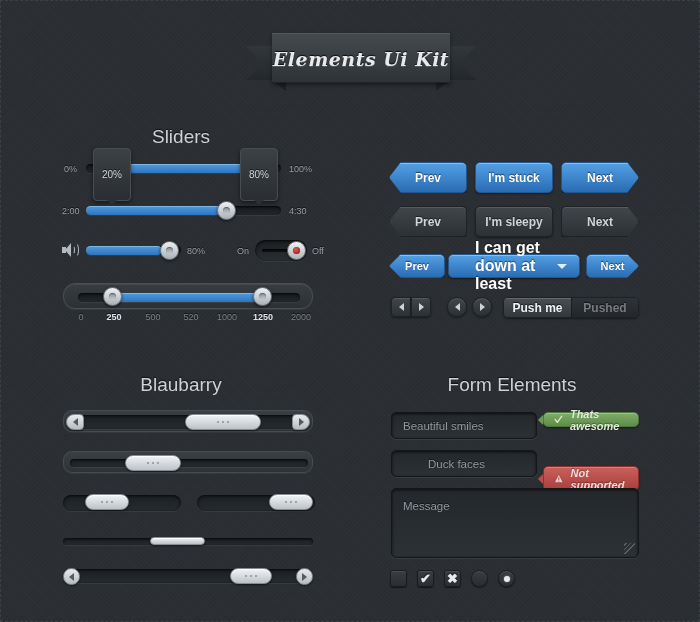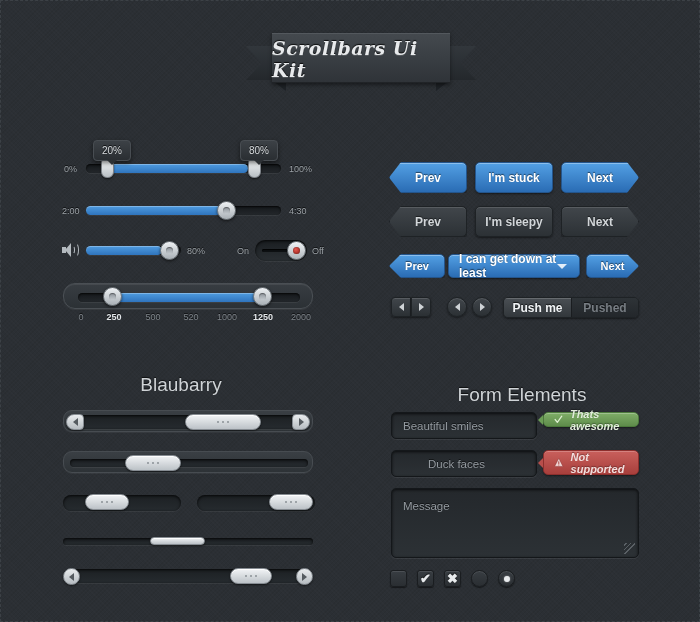--- a/index.html
+++ b/index.html
@@ -96,26 +96,27 @@
   .handle-round::after {
     content: ""; position: absolute;
     left: 50%; top: 50%; width: 7px; height: 7px;
     margin: -3.5px 0 0 -3.5px; border-radius: 50%;
     background: linear-gradient(#8d9399, #c3c9ce);
     box-shadow: inset 0 1px 1px rgba(0,0,0,.4);
   }
 
   
   .tip {
-    position: absolute; padding: 4px 8px; border-radius: 4px;
+    position: absolute; padding: 20px 8px; border-radius: 4px;
     background: linear-gradient(#3c4146, #2a2e32);
     border: 1px solid #484d52;
     font-size: 10px; color: #d6dadd;
     text-shadow: 0 -1px 0 rgba(0,0,0,.8);
     box-shadow: 0 2px 4px rgba(0,0,0,.5);
+    margin-top: 8px;
   }
   .tip::after {
     content: ""; position: absolute; left: 50%; bottom: -5px;
     margin-left: -5px; border: 5px solid transparent;
     border-top-color: #2c3034; border-bottom: 0;
   }
 
   
   .spk { position: absolute; width: 16px; height: 14px; }
   .spk .body {
@@ -197,23 +198,23 @@
     border-radius: 5px;
     clip-path: polygon(0 0, calc(100% - 12px) 0, 100% 50%, calc(100% - 12px) 100%, 0 100%);
   }
 
   .select {
     position: absolute; border-radius: 5px;
     background: linear-gradient(#53a0e4, #2a6cb4);
     border: 1px solid #24558c;
     box-shadow: inset 0 1px 0 rgba(255,255,255,.33), 0 1px 2px rgba(0,0,0,.5);
     display: flex; align-items: center;
-    font-size: 12px; font-weight: bold; color: #fff;
+    font-size: 16px; font-weight: bold; color: #fff;
     text-shadow: 0 -1px 1px rgba(0,0,0,.55);
-    padding: 0 10px; cursor: pointer;
+    padding: 0 26px; cursor: pointer;
   }
   .select .chev {
     position: absolute; right: 12px; top: 50%; margin-top: -2px;
     width: 0; height: 0; border: 5px solid transparent;
     border-top: 5px solid rgba(255,255,255,.85); border-bottom: 0;
   }
 
   
   .arrowbtn {
     position: absolute; display: flex; align-items: center; justify-content: center;
@@ -308,20 +309,21 @@
   }
   .callout.green {
     background: linear-gradient(#7fae68, #5e8c4a);
     border: 1px solid #4c7a3c; color: #e2eedb;
     box-shadow: inset 0 1px 0 rgba(255,255,255,.25), 0 1px 2px rgba(0,0,0,.45);
   }
   .callout.red {
     background: linear-gradient(#c9605c, #a83f3c);
     border: 1px solid #8d2f2d; color: #f3dedd;
     box-shadow: inset 0 1px 0 rgba(255,255,255,.22), 0 1px 2px rgba(0,0,0,.45);
+    margin-top: 16px;
   }
   .callout .nib {
     position: absolute; left: -6px; top: 50%; margin-top: -5px;
     width: 0; height: 0; border: 5px solid transparent; border-left: 0;
   }
   .callout.green .nib { border-right-color: #6b9c56; }
   .callout.red   .nib { border-right-color: #b84e4b; }
 
   .check-box {
     position: absolute; width: 17px; height: 17px; border-radius: 3px;
@@ -350,26 +352,27 @@
 <body>
 
 <div class="page">
 
   <div class="ribbon-wrap">
     <div class="ribbon-tail left"></div>
     <div class="ribbon-tail right"></div>
     <div class="ribbon-fold left"></div>
     <div class="ribbon-fold right"></div>
     <div class="ribbon-main">
-      <span class="ribbon-text">Scrollbars Ui Kit</span>
-    </div>
-  </div>
-
+      <span class="ribbon-text">Elements Ui Kit</span>
+    </div>
+  </div>
+
+  <div class="sec-title" style="left:80px;  top:125px;">Sliders</div>
   <div class="sec-title" style="left:80px;  top:373px;">Blaubarry</div>
-  <div class="sec-title" style="left:421px; top:373px;margin-top:10px;">Form Elements</div>
+  <div class="sec-title" style="left:411px; top:373px;">Form Elements</div>
 
   <div class="lbl" style="left:63px; top:163px;">0%</div>
   <div class="lbl" style="left:288px; top:163px;">100%</div>
   <div class="track" style="left:85px; top:163px; width:195px;">
     <div class="fill" style="left:22px; width:140px;"></div>
   </div>
   <div class="handle-pin" style="left:100px; top:158px;"></div>
   <div class="handle-pin" style="left:247px; top:158px;"></div>
   <div class="tip" style="left:92px;  top:139px;">20%</div>
   <div class="tip" style="left:239px; top:139px;">80%</div>

